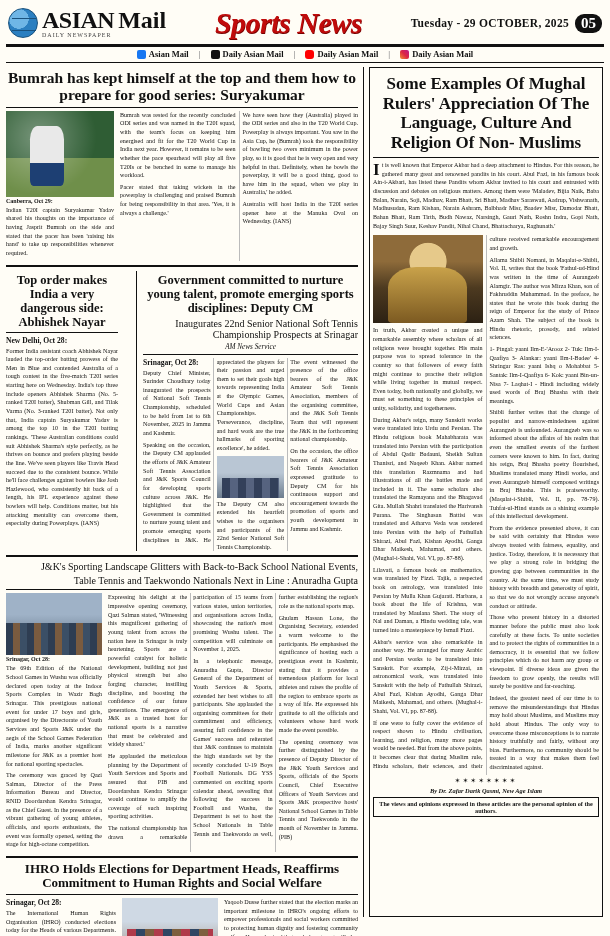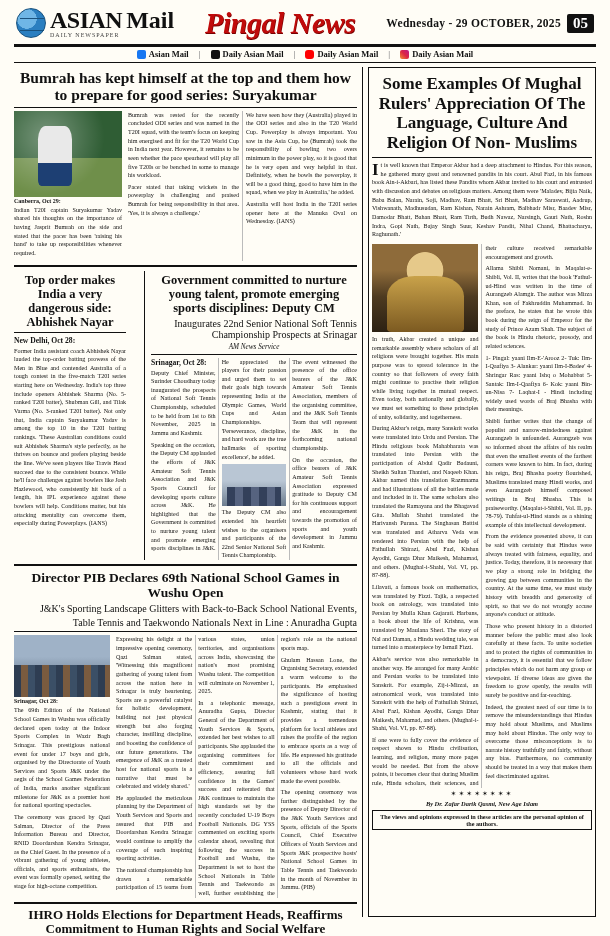--- a/index.html
+++ b/index.html
@@ -4,21 +4,21 @@
 <style>
   * { box-sizing: border-box; }
   html, body { margin:0; padding:0; }
   body {
     width:610px; height:936px;
     background:#fffdf6;
     font-family:"Liberation Serif", serif;
     color:#111;
     overflow:hidden;
   }
-  .page { width:610px; height:936px; padding:4px 14px; position:relative; }
+  .page { width:610px; height:936px; padding:4px 6px; position:relative; }
 
   
   .masthead {
     display:flex; align-items:center; justify-content:space-between;
     border-bottom:3px solid #111; padding:2px 2px 4px 2px;
   }
   .logo-wrap { display:flex; align-items:center; gap:4px; }
   .logo-globe {
     width:30px; height:30px; border-radius:50%;
     background:
@@ -45,21 +45,21 @@
     text-shadow:0.5px 0.5px 0 #700;
   }
   .date-box {
     display:flex; align-items:center; gap:6px;
   }
   .date-text {
     font-size:11.5px; font-weight:bold; letter-spacing:0.3px;
   }
   .page-num {
     background:#111; color:#fff; font-weight:bold;
-    font-size:15px; padding:1px 6px; border-radius:2px;
+    font-size:15px; padding:1px 6px; border-radius:9px;
   }
 
   
   .social-strip {
     display:flex; align-items:center; justify-content:center; gap:10px;
     border-bottom:1.5px solid #111; padding:2px 0 3px 0;
     font-size:8.5px; font-weight:bold;
   }
   .social-item { display:flex; align-items:center; gap:3px; }
   .sic { width:9px; height:9px; border-radius:2px; background:#111; display:inline-block; position:relative; flex:none; }
@@ -182,23 +182,23 @@
     <div class="logo-wrap">
       <div class="logo-globe"></div>
       <div class="logo-text">
         <div>
           <span class="asian">ASIAN</span>
           <span class="mail">Mail</span>
         </div>
         <div class="tag">DAILY NEWSPAPER</div>
       </div>
     </div>
-    <div class="sports-news">Pingal News</div>
+    <div class="sports-news">Sports News</div>
     <div class="date-box">
-      <div class="date-text">Wednesday - 29  OCTOBER, 2025</div>
+      <div class="date-text">Tuesday - 29  OCTOBER, 2025</div>
       <div class="page-num">05</div>
     </div>
   </div>
 
   <div class="social-strip">
     <span class="social-item">
       <span class="sic fb"></span>
       <span>Asian Mail</span>
     </span>
     <span class="divider-dot">|</span>
@@ -265,21 +265,20 @@
             <p class="body">The Deputy CM also extended his heartfelt wishes to the organisers and participants of the 22nd Senior National Soft Tennis Championship.</p>
             <p class="body">The event witnessed the presence of the office bearers of the J&amp;K Amateur Soft Tennis Association, members of the organising committee, and the J&amp;K Soft Tennis Team that will represent the J&amp;K in the forthcoming national championship.</p>
             <p class="body">On the occasion, the office bearers of J&amp;K Amateur Soft Tennis Association expressed gratitude to Deputy CM for his continuous support and encouragement towards the promotion of sports and youth development in Jammu and Kashmir.</p>
           </div>
         </div>
       </div>
 
       <div class="hr-bold"></div>
 
       <div>
-        <h3 class="headline-sm" style="font-size:13.5px;">Director PIB Declares 69th National School Games in Wushu Open</h3>
         <div class="subhead">J&amp;K's Sporting Landscape Glitters with Back-to-Back School National Events,</div>
         <div class="subhead">Table Tennis and Taekwondo Nationals Next in Line : Anuradha Gupta</div>
         <div class="hr-thin"></div>
         <div style="display:flex; gap:6px;">
           <div style="width:96px;">
             <div class="photo ph-group" style="height:62px;"></div>
             <div class="caption">Srinagar, Oct 28:</div>
             <p class="body">The 69th Edition of the National School Games in Wushu was officially declared open today at the Indoor Sports Complex in Wazir Bagh Srinagar. This prestigious national event for under 17 boys and girls, organised by the Directorate of Youth Services and Sports J&amp;K under the aegis of the School Games Federation of India, marks another significant milestone for J&amp;K as a premier host for national sporting spectacles.</p>
             <p class="body">The ceremony was graced by Qazi Salman, Director of the Press Information Bureau and Director, RNID Doordarshan Kendra Srinagar, as the Chief Guest. In the presence of a vibrant gathering of young athletes, officials, and sports enthusiasts, the event was formally opened, setting the stage for high-octane competition.</p>
           </div>

